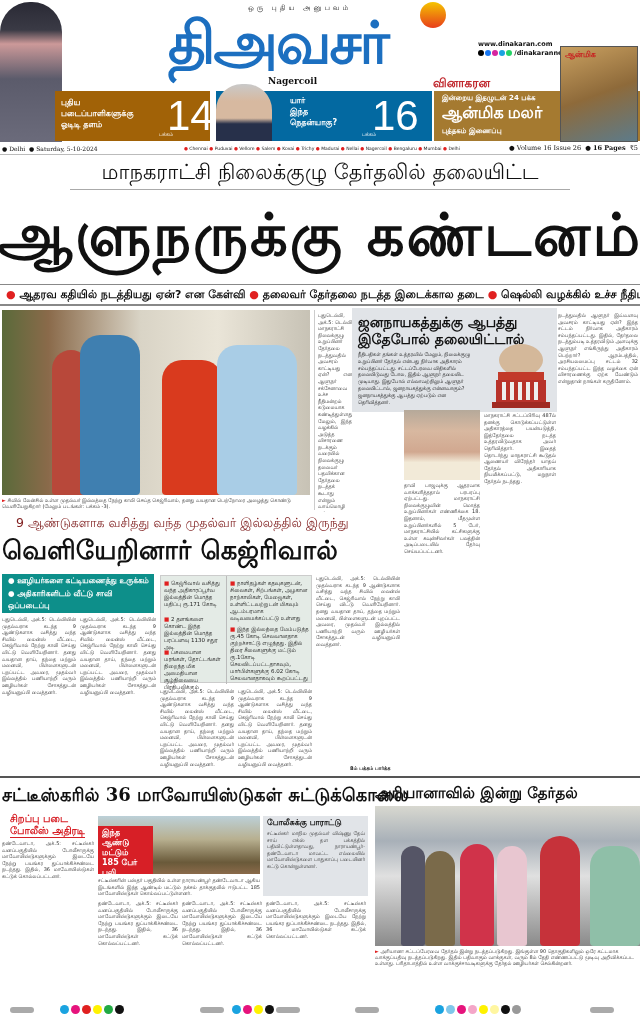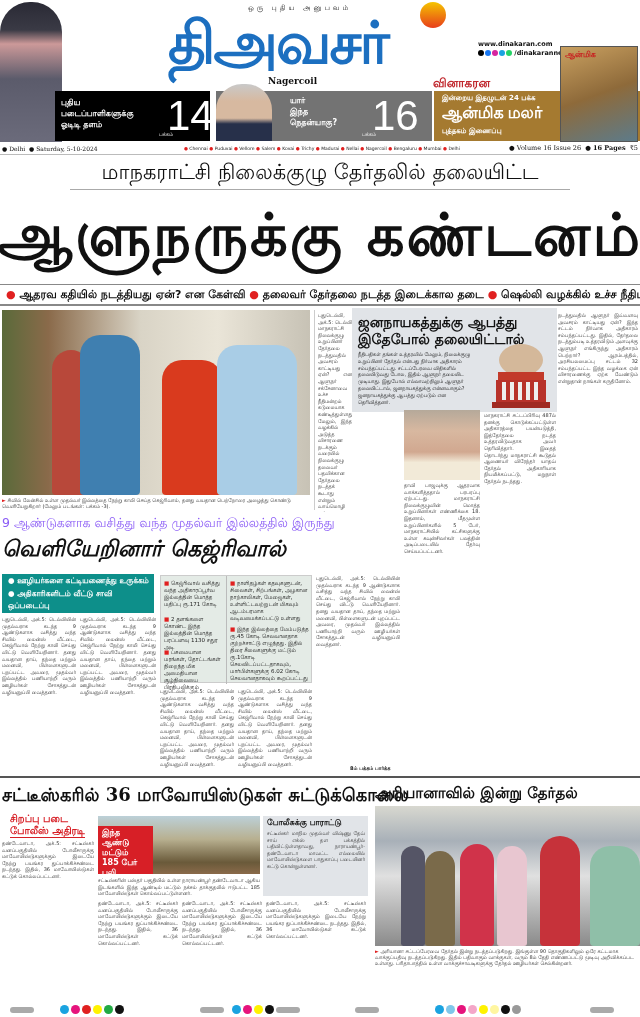--- a/index.html
+++ b/index.html
@@ -7,25 +7,25 @@
   .abs { position: absolute; }
   .tagline { left: 248px; top: 4px; font-size: 7px; letter-spacing: 3px; color: #222; }
   .logo { left: 168px; top: 8px; font-family: "DejaVu Serif", serif; font-weight: bold; font-size: 58px; color: #1c6fc0; letter-spacing: -2px; line-height: 70px; }
   .sun { left: 420px; top: 2px; width: 26px; height: 26px; border-radius: 50%; background: linear-gradient(#f5c400, #e83e1b); }
   .logo-en { left: 268px; top: 76px; font-family: "DejaVu Serif", serif; font-weight: bold; font-size: 9px; }
   .web { left: 478px; top: 40px; font-size: 6.5px; font-weight: bold; line-height: 9px; }
   .social { display: inline-flex; gap: 1px; vertical-align: middle; }
   .social span { width: 6px; height: 6px; border-radius: 50%; display: inline-block; }
   .vinakaran { left: 433px; top: 76px; font-size: 12px; color: #c0272d; font-weight: bold; }
   .girl { left: 0; top: 2px; width: 62px; height: 140px; background: linear-gradient(180deg,#2a2a35 0%, #3a3a45 20%, #c99 30%, #5b5b6b 55%, #6b6b7b 100%); border-radius: 30px 30px 0 0; }
-  .promo1 { left: 55px; top: 91px; width: 155px; height: 50px; background: #000000; color: #fff; }
+  .promo1 { left: 55px; top: 91px; width: 155px; height: 50px; background: #a16207; color: #fff; }
   .promo1 .t { position: absolute; left: 6px; top: 6px; font-size: 8px; line-height: 11px; font-weight: bold; }
   .big-num { position: absolute; font-family: "Liberation Sans", sans-serif; font-size: 42px; color: #fff; line-height: 42px; }
   .pg { position: absolute; font-size: 5px; color: #fff; }
-  .promo2 { left: 216px; top: 91px; width: 216px; height: 50px; background: #737373; color: #fff; }
+  .promo2 { left: 216px; top: 91px; width: 216px; height: 50px; background: #0369a1; color: #fff; }
   .netanyahu { left: 216px; top: 84px; width: 56px; height: 57px; background: linear-gradient(180deg,#c9c9c9 0%,#d7b9a0 30%,#d7b9a0 60%,#27304a 70%); border-radius: 26px 26px 0 0; }
   .promo2 .t { position: absolute; left: 74px; top: 4px; font-size: 8px; line-height: 11px; font-weight: bold; }
   .promo3 { left: 434px; top: 91px; width: 206px; height: 50px; background: #a57a30; color: #fff; }
   .promo3 .t1 { position: absolute; left: 8px; top: 3px; font-size: 7px; font-weight: bold; }
   .promo3 .t2 { position: absolute; left: 8px; top: 13px; font-size: 16px; font-weight: bold; font-family: Liberation Serif, serif; }
   .promo3 .t3 { position: absolute; left: 8px; top: 36px; font-size: 7px; font-weight: bold; }
   .mag { left: 560px; top: 46px; width: 78px; height: 96px; background: linear-gradient(160deg,#c9a060,#8e6a3a 50%,#5d7b8a); border: 1px solid #555; }
   .mag .mt { position: absolute; left: 4px; top: 3px; font-size: 8px; color: #c82020; font-weight: bold; }
   .dateline { left: 0; top: 143px; width: 640px; height: 12px; font-size: 6px; border-bottom: 1px solid #bbb; }
   .dateline .l { position: absolute; left: 2px; top: 2px; font-family: "DejaVu Serif", serif; }
@@ -34,22 +34,22 @@
   .dateline .r { position: absolute; right: 2px; top: 1px; font-family: "DejaVu Serif", serif; font-size: 6.5px; }
   .kicker { left: 70px; top: 160px; width: 500px; text-align: center; font-size: 21px; color: #111; border-bottom: 1px solid #aaa; padding-bottom: 2px; }
   .headline { left: 0; top: 190px; width: 640px; text-align: center; font-family: "DejaVu Serif", serif; font-size: 58px; font-weight: bold; line-height: 90px; letter-spacing: 2px; transform: scaleX(1.02); }
   .bullets { left: 0; top: 284px; width: 640px; height: 22px; border-top: 1px solid #888; border-bottom: 2px solid #888; font-size: 11px; font-weight: bold; line-height: 20px; padding-left: 6px; white-space: nowrap; }
   .bullets .dot { color: #e02020; }
   .photo1 { left: 2px; top: 310px; width: 308px; height: 185px; background: linear-gradient(90deg,#5a6a3a 0%,#8a6a4a 15%,#d9d4c6 45%,#eae5d8 70%,#c7c2b5 100%); overflow: hidden; }
   .person { position: absolute; border-radius: 20px 20px 4px 4px; }
   .caption { font-size: 5px; line-height: 6px; color: #333; }
   .caption .tri { color: #e02020; }
   .col-text { font-size: 5px; line-height: 6.6px; color: #333; text-align: justify; overflow: hidden; }
-  .subhead9 { left: 2px; top: 515px; width: 310px; font-size: 12.5px; color: #8b5cf6; white-space: nowrap; }
-  .head2 { left: 2px; top: 535px; width: 400px; font-family: "DejaVu Serif", serif; font-weight: bold; font-size: 22px; white-space: nowrap; font-style: italic; }
+  .subhead9 { left: 16px; top: 515px; width: 310px; font-size: 12.5px; color: #7f1d1d; white-space: nowrap; }
+  .head2 { left: 2px; top: 535px; width: 400px; font-family: "DejaVu Serif", serif; font-weight: bold; font-size: 26px; white-space: nowrap; }
   .tealbox { left: 2px; top: 574px; width: 152px; height: 39px; background: #0d8f8a; color: #fff; font-size: 7.5px; font-weight: bold; line-height: 12.5px; padding-left: 6px; padding-top: 1px; }
   .factbox { left: 160px; top: 575px; width: 152px; height: 108px; background: #e4ebe6; border: 1px solid #ccc; }
   .factbox .f { position: absolute; font-size: 5.5px; line-height: 7px; color: #222; }
   .factbox .f::before { content: "■ "; color: #e02020; }
   .factbox .vline { position: absolute; left: 65px; top: 0; width: 1px; height: 108px; background: #bbb; }
   .quotebox { left: 352px; top: 308px; width: 205px; height: 104px; background: #e1e4e8; }
   .quotebox .qh { position: absolute; left: 6px; top: 6px; font-size: 14px; font-weight: bold; line-height: 17px; }
   .quotebox .qt { position: absolute; left: 6px; top: 43px; width: 120px; font-size: 5px; line-height: 6.8px; }
   .court { position: absolute; left: 138px; top: 30px; width: 62px; height: 72px; }
   .lgphoto { left: 404px; top: 410px; width: 76px; height: 70px; background: linear-gradient(180deg,#b5a99a 0%,#d8b8a0 30%,#d1a890 60%,#f2ead8 75%); }

